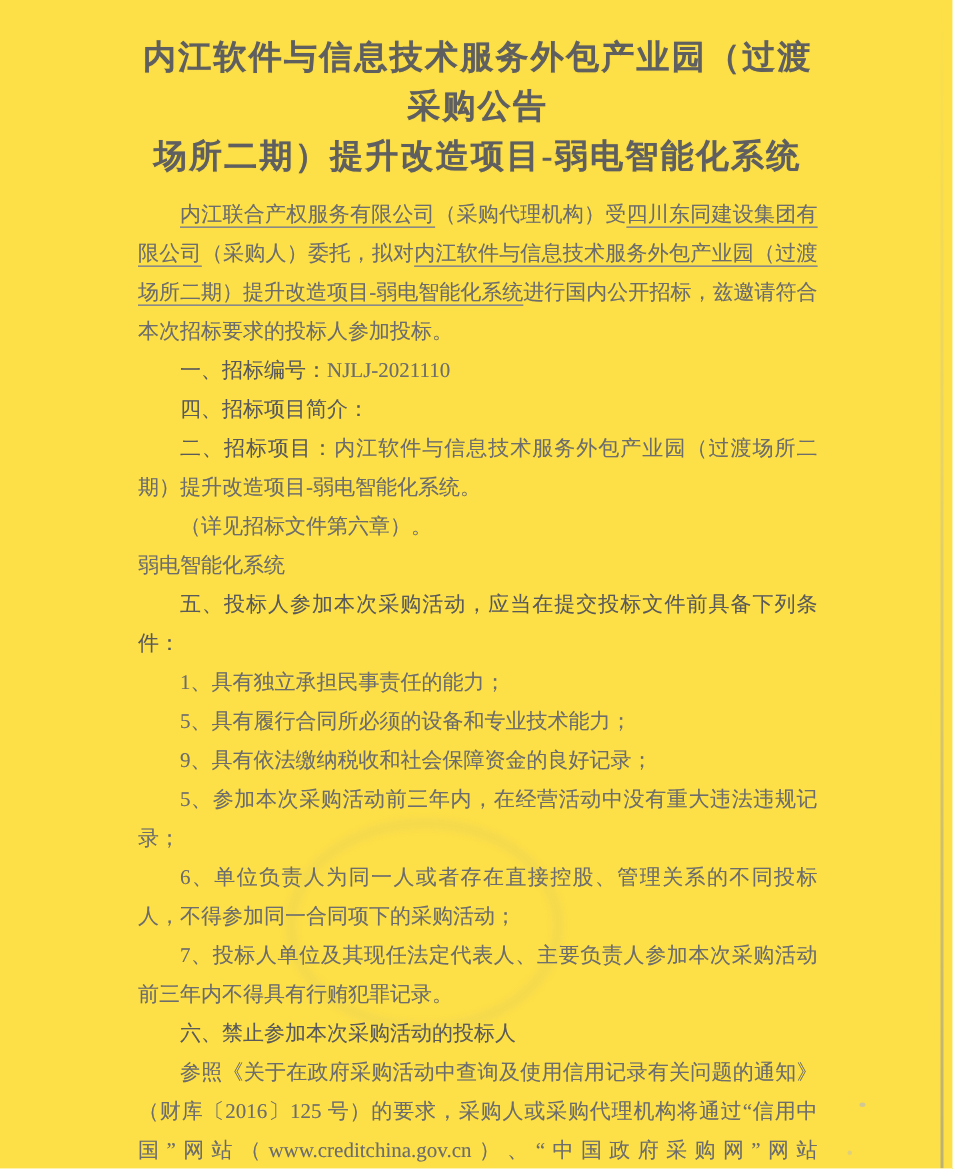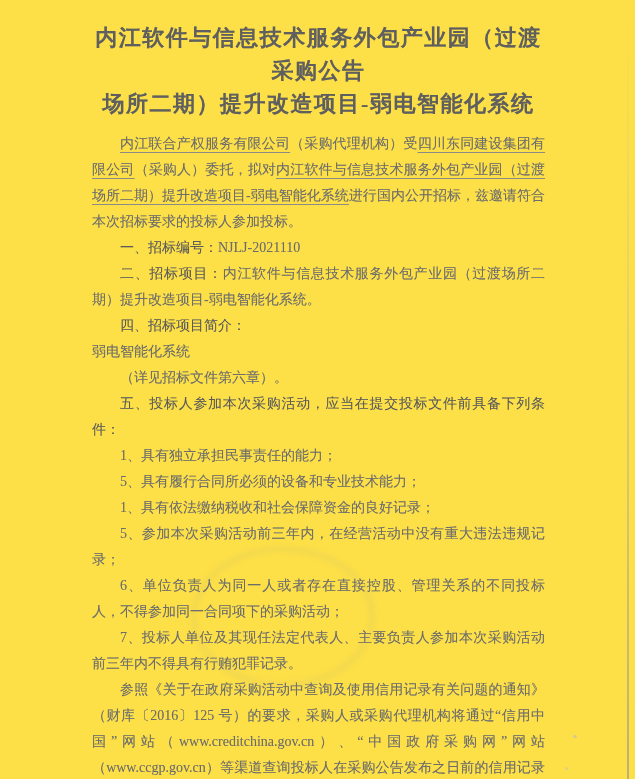--- a/index.html
+++ b/index.html
@@ -95,37 +95,38 @@
     <h1 class="title">
       <span class="tl">内江软件与信息技术服务外包产业园（过渡</span>
       <span class="tl">采购公告</span>
       <span class="tl">场所二期）提升改造项目-弱电智能化系统</span>
     </h1>
 
     <p class="para indent"><span class="u">内江联合产权服务有限公司</span><span>（采购代理机构）受</span><span class="u">四川东同建设集团有限公司</span><span>（采购人）委托，拟对</span><span class="u">内江软件与信息技术服务外包产业园（过渡场所二期）提升改造项目-弱电智能化系统</span><span>进行国内公开招标，兹邀请符合本次招标要求的投标人参加投标。</span></p>
 
     <p class="para indent"><span class="hd">一、招标编号：</span><span>NJLJ-2021110</span></p>
 
+    <p class="para indent"><span class="hd">四、招标项目简介：</span></p>
+
     <p class="para indent"><span class="hd">二、招标项目：</span><span>内江软件与信息技术服务外包产业园（过渡场所二期）提升改造项目-弱电智能化系统。</span></p>
 
-    <p class="para indent"><span class="hd">四、招标项目简介：</span></p>
+    <p class="para indent">（详见招标文件第六章）。</p>
 
     <p class="para">弱电智能化系统</p>
-
-    <p class="para indent">（详见招标文件第六章）。</p>
 
     <p class="para indent"><span class="hd">五、投标人参加本次采购活动，应当在提交投标文件前具备下列条件：</span></p>
 
     <p class="para indent">1、具有独立承担民事责任的能力；</p>
     <p class="para indent">5、具有履行合同所必须的设备和专业技术能力；</p>
-    <p class="para indent">1、具有依法缴纳税收和社会保障资金的良好记录；</p>
+    <p class="para indent">9、具有依法缴纳税收和社会保障资金的良好记录；</p>
     <p class="para indent">5、参加本次采购活动前三年内，在经营活动中没有重大违法违规记录；</p>
     <p class="para indent">6、单位负责人为同一人或者存在直接控股、管理关系的不同投标人，不得参加同一合同项下的采购活动；</p>
     <p class="para indent">7、投标人单位及其现任法定代表人、主要负责人参加本次采购活动前三年内不得具有行贿犯罪记录。</p>
 
+    <p class="para indent"><span class="hd">六、禁止参加本次采购活动的投标人</span></p>
 
     <p class="para indent">参照《关于在政府采购活动中查询及使用信用记录有关问题的通知》（财库〔2016〕125 号）的要求，采购人或采购代理机构将通过“信用中国”网站（www.creditchina.gov.cn）、“中国政府采购网”网站（www.ccgp.gov.cn）等渠道查询投标人在采购公告发布之日前的信用记录并保存信用记录结果网页截</p>
 
   </div>
 
   <div class="scan-edge"></div>
   <div class="seal-bleed"></div>
   <div class="speck speck-1"></div>
   <div class="speck speck-2"></div>
 </div>

